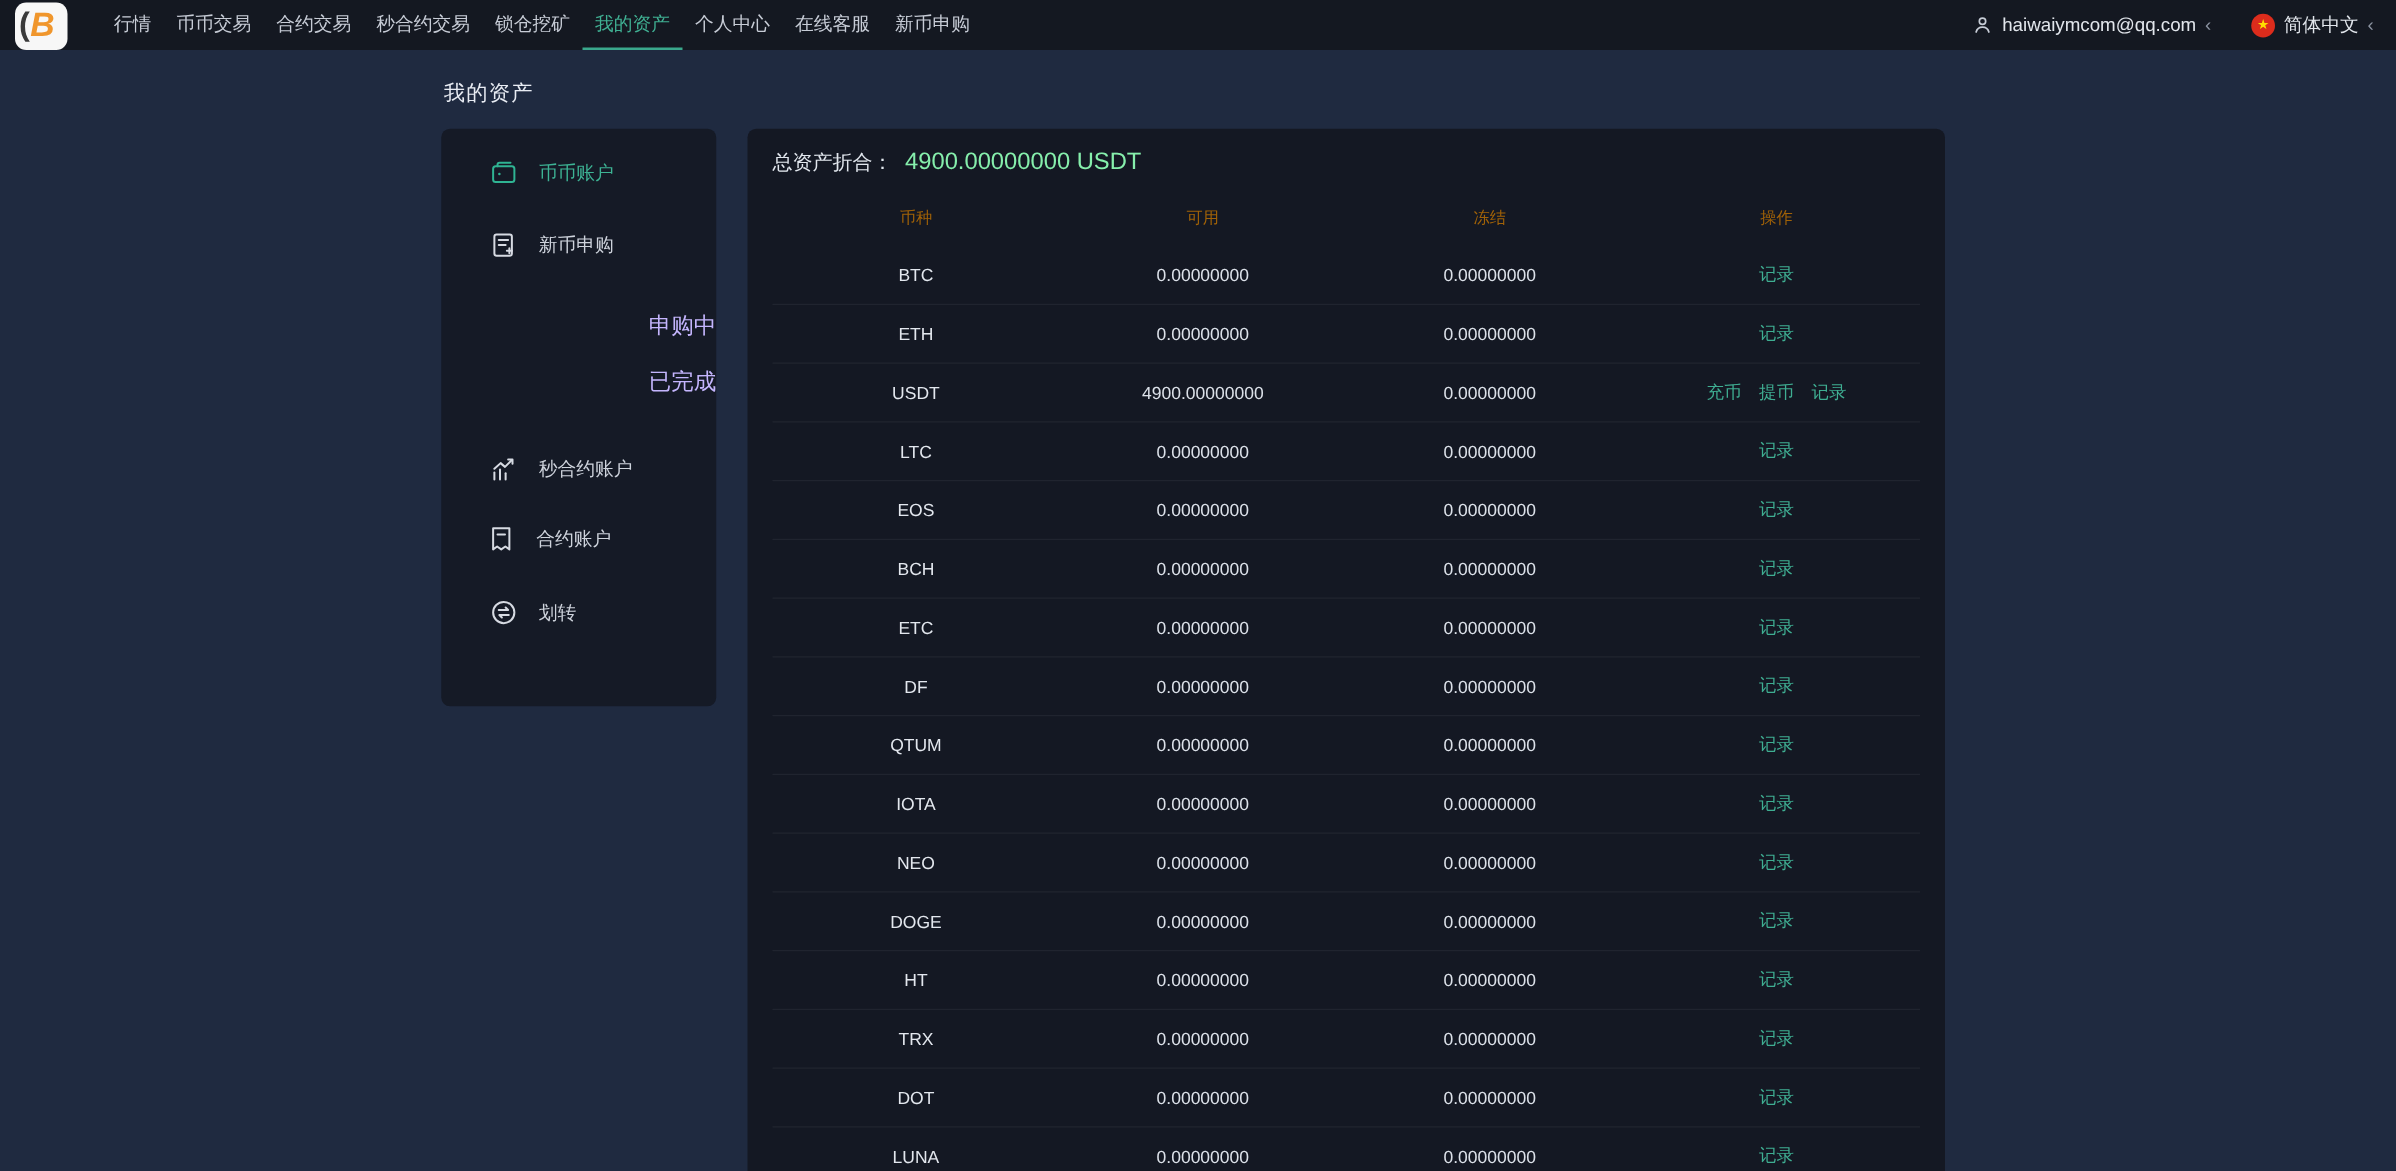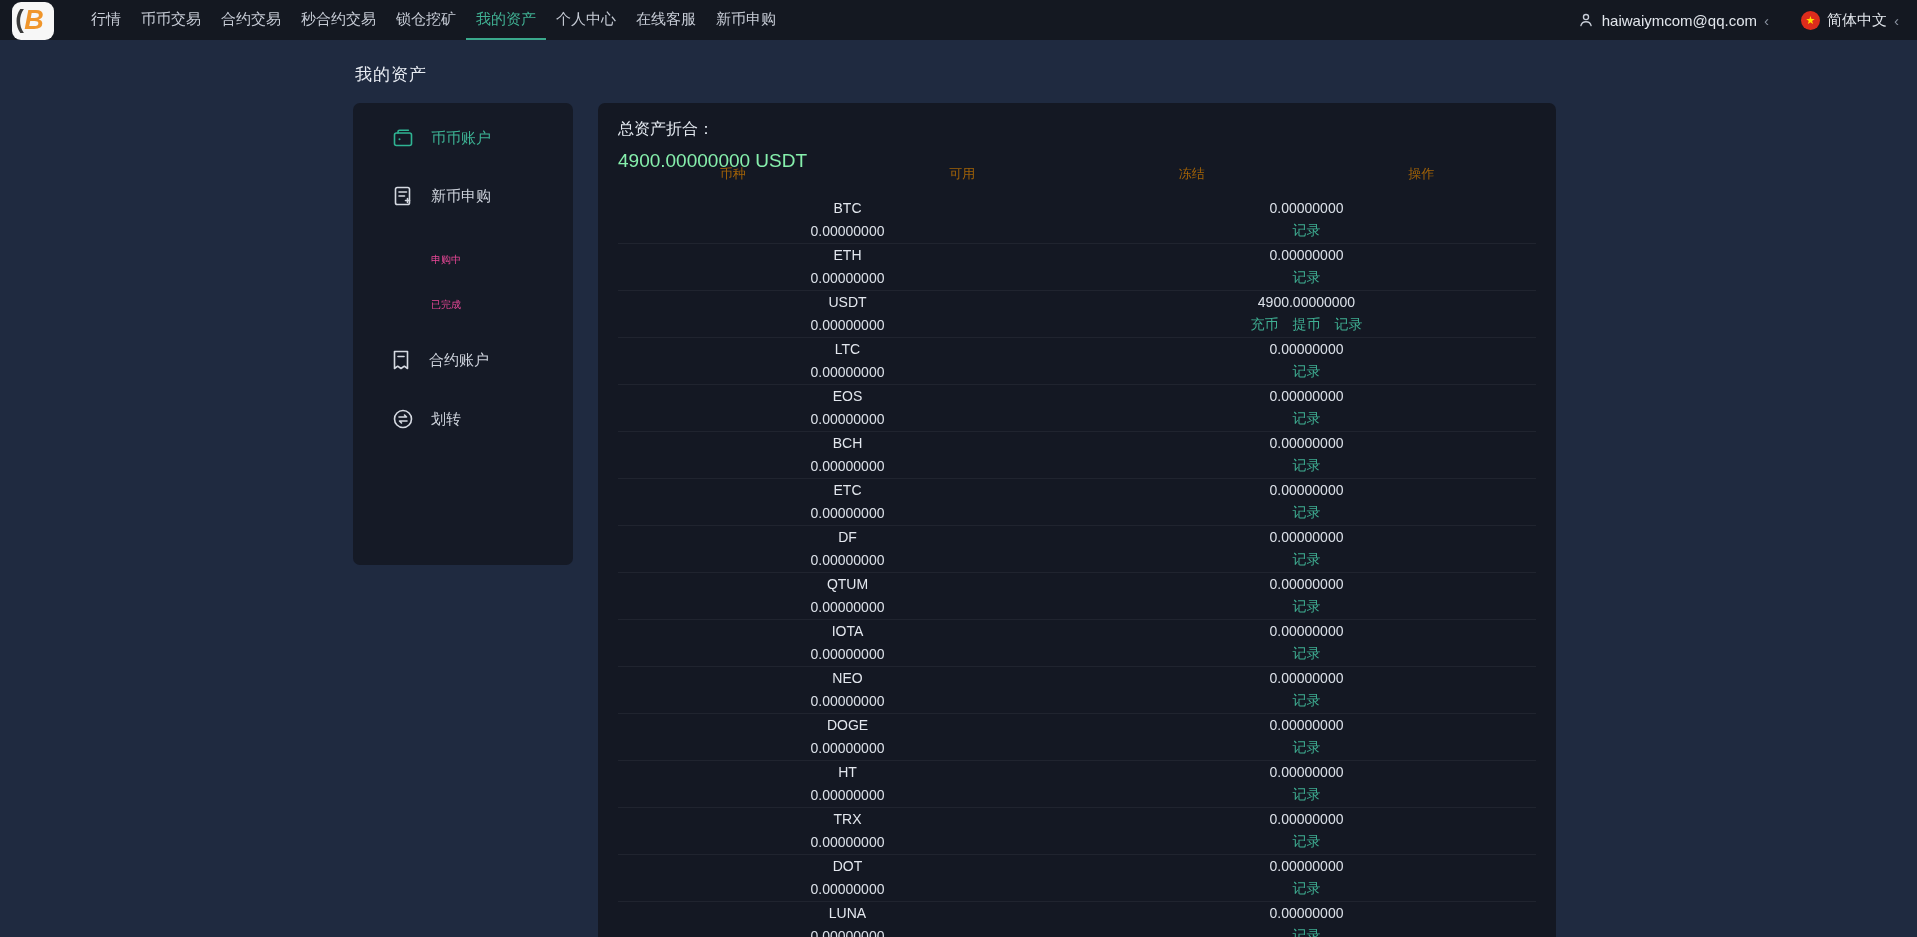--- a/index.html
+++ b/index.html
@@ -61,42 +61,42 @@
   }
   .side-item {
     height:46px; display:flex; align-items:center; padding-left:38px;
     font-size:15px; color:#ced3dc; cursor:pointer;
   }
   .side-item .side-icon { width:24px; height:24px; margin-right:16px; color:#d6dae2; }
   .side-item.active { color:#3db394;text-align:right; }
   .side-item.active .side-icon { color:#2fb493; }
   .side-sub {
     height:45px; display:flex; align-items:center; padding-left:78px;
-    font-size:10px; color:#ec4899; cursor:pointer;
+    font-size:18px; color:#c4b5fd; cursor:pointer;justify-content:flex-end;
   }
   .mt12{margin-top:12px;} .mt18{margin-top:18px;} .mt25{margin-top:25px;}
   .mt10{margin-top:10px;padding-left:36px;} .mt13{margin-top:13px;}
 
   
   .main-panel {
     position:absolute; left:598px; top:103px; width:958px; height:860px;
     background:#141823; border-radius:7px; padding:0 20px;
   }
-  .total-line { margin-top:16px; height:30px; display:flex; align-items:baseline; gap:10px;flex-direction:column; }
+  .total-line { margin-top:16px; height:30px; display:flex; align-items:baseline; gap:10px; }
   .total-label { font-size:16px; color:#e2e7ee; }
   .total-value { font-size:19px; color:#86efac; }
 
   .assets-table { margin-top:2px; }
   .table-header {
     height:46px; display:grid; grid-template-columns:1fr 1fr 1fr 1fr;
     align-items:center;
   }
   .table-header .hcell { text-align:center; font-size:13px; color:#a16207; }
   .asset-row {
-    height:47px; display:grid; grid-template-columns:1fr 1fr;
+    height:47px; display:grid; grid-template-columns:1fr 1fr 1fr 1fr;
     align-items:center; border-bottom:1px solid rgba(255,255,255,0.055);
   }
   .asset-row .cell { text-align:center; font-size:14px; }
   .asset-row .coin { color:#e3e7ee; }
   .asset-row .num  { color:#dce1e9; }
   .asset-row .actions { display:flex; justify-content:center; gap:14px; }
   .action-link { color:#3fae92; font-size:14px; cursor:pointer; text-decoration:none; }
 
   
   .flag-dot {
@@ -167,20 +167,32 @@
     <span class="side-label">新币申购</span>
   </div>
 
   <div class="side-sub mt18">
     <span class="side-label">申购中</span>
   </div>
   <div class="side-sub">
     <span class="side-label">已完成</span>
   </div>
 
+  <div class="side-item mt25">
+    <span class="side-icon">
+      <svg class="icon-svg" width="24" height="24" viewBox="0 0 24 24" fill="none" stroke="currentColor" stroke-width="1.6" stroke-linecap="round" stroke-linejoin="round">
+        <path d="M4.5 20.5v-5.5"></path>
+          <path d="M9 20.5v-8"></path>
+          <path d="M13.5 20.5v-5"></path>
+        <path d="M4.5 12l5-4.5 3.5 3 5.5-5.5"></path>
+          <path d="M15.5 4.5h3.5v3.5"></path>
+      </svg>
+    </span>
+    <span class="side-label">秒合约账户</span>
+  </div>
 
   <div class="side-item mt10">
     <span class="side-icon">
       <svg class="icon-svg" width="24" height="24" viewBox="0 0 24 24" fill="none" stroke="currentColor" stroke-width="1.6" stroke-linecap="round" stroke-linejoin="round">
         <path d="M5.5 3.5h13v17l-3.2-2.3-3.3 2.3-3.3-2.3-3.2 2.3z"></path>
         <line x1="9" y1="8.5" x2="15" y2="8.5"></line>
       </svg>
     </span>
     <span class="side-label">合约账户</span>
   </div>

